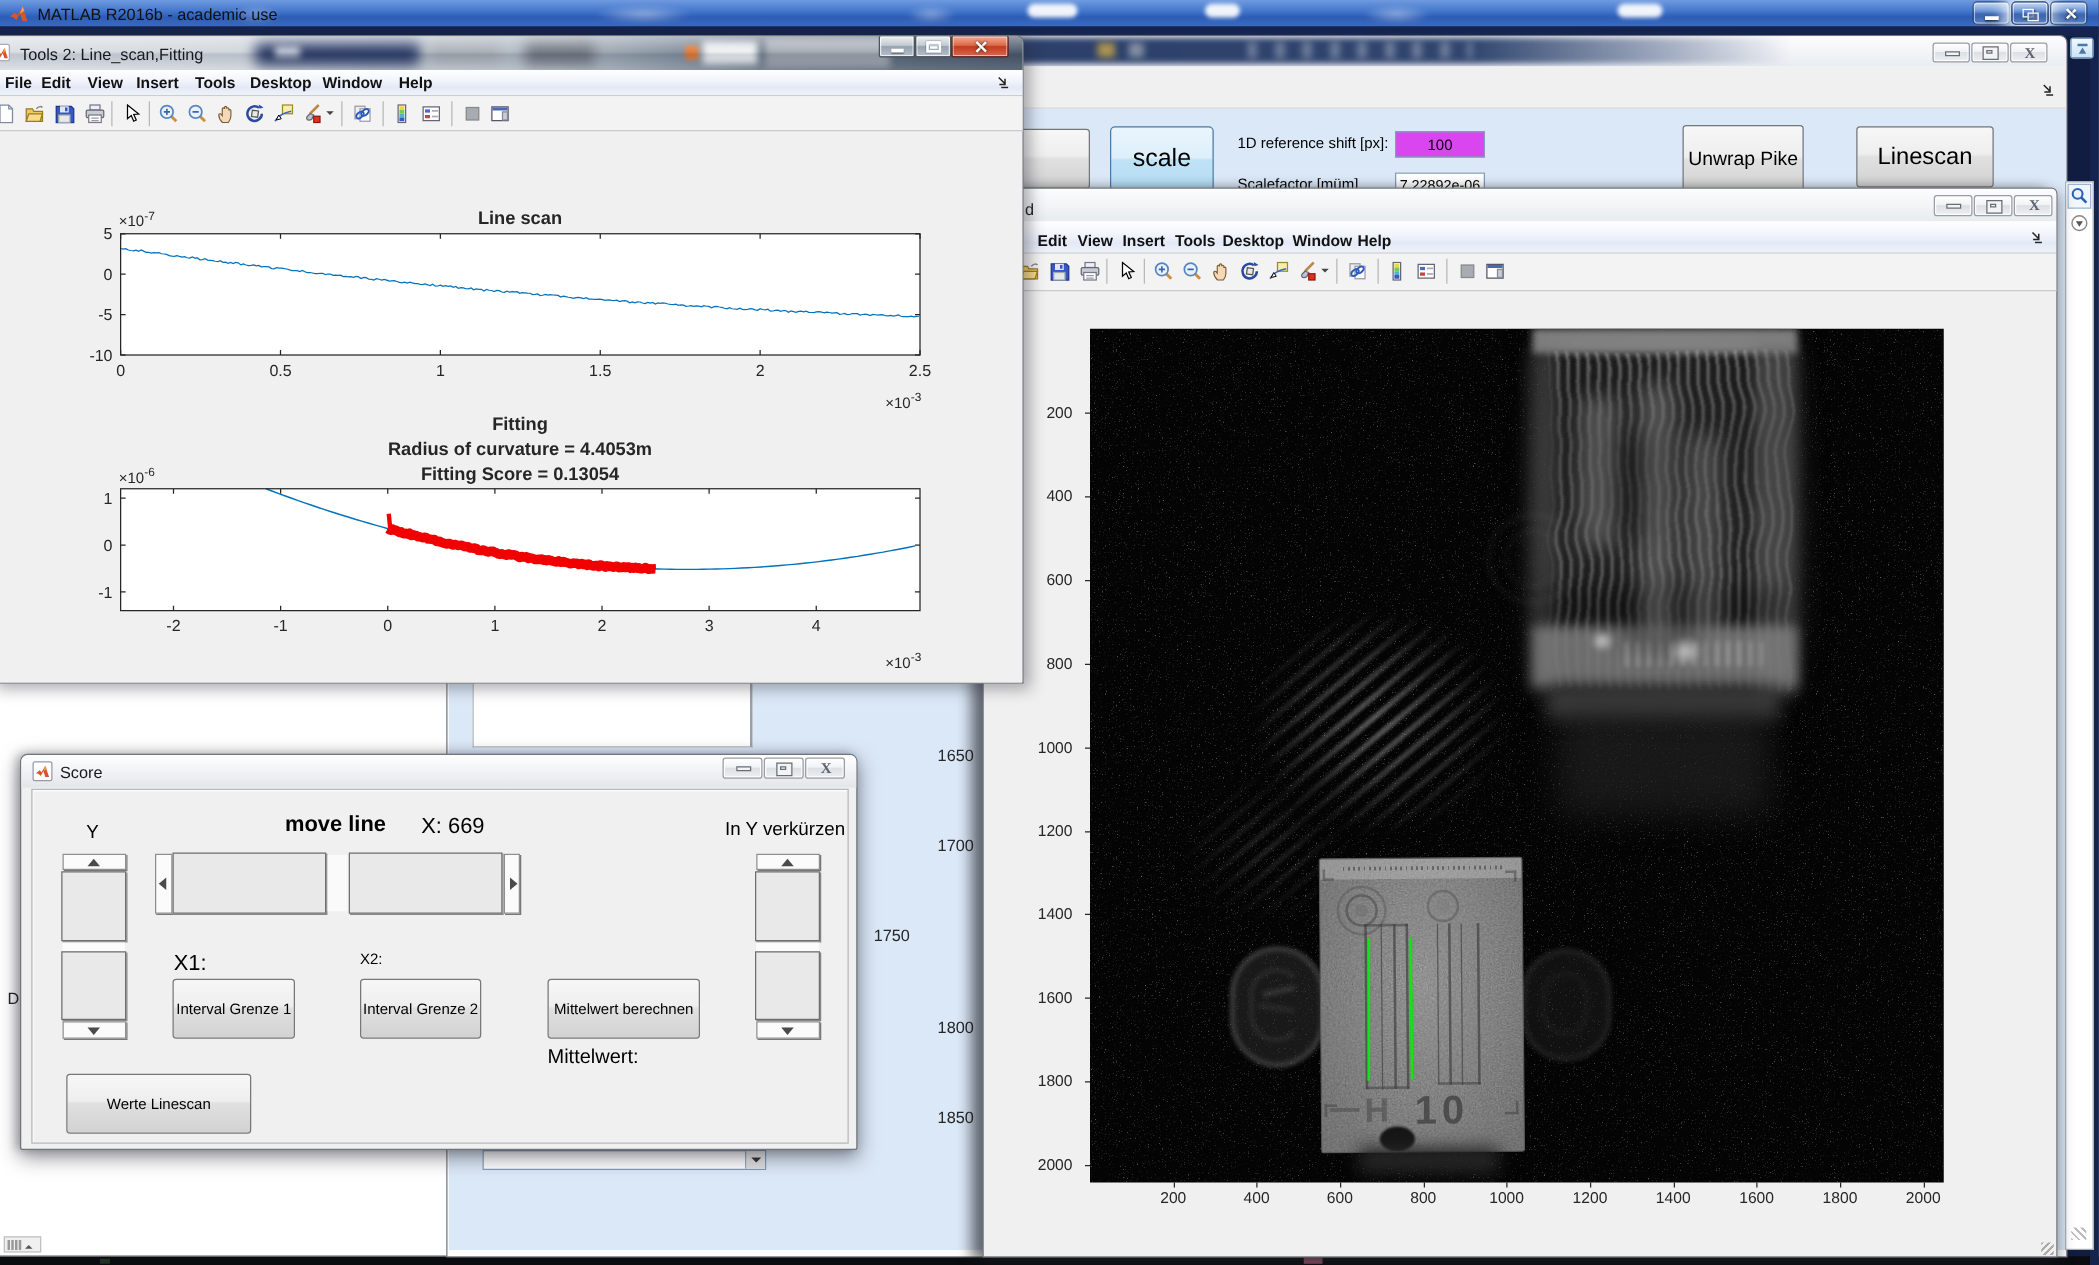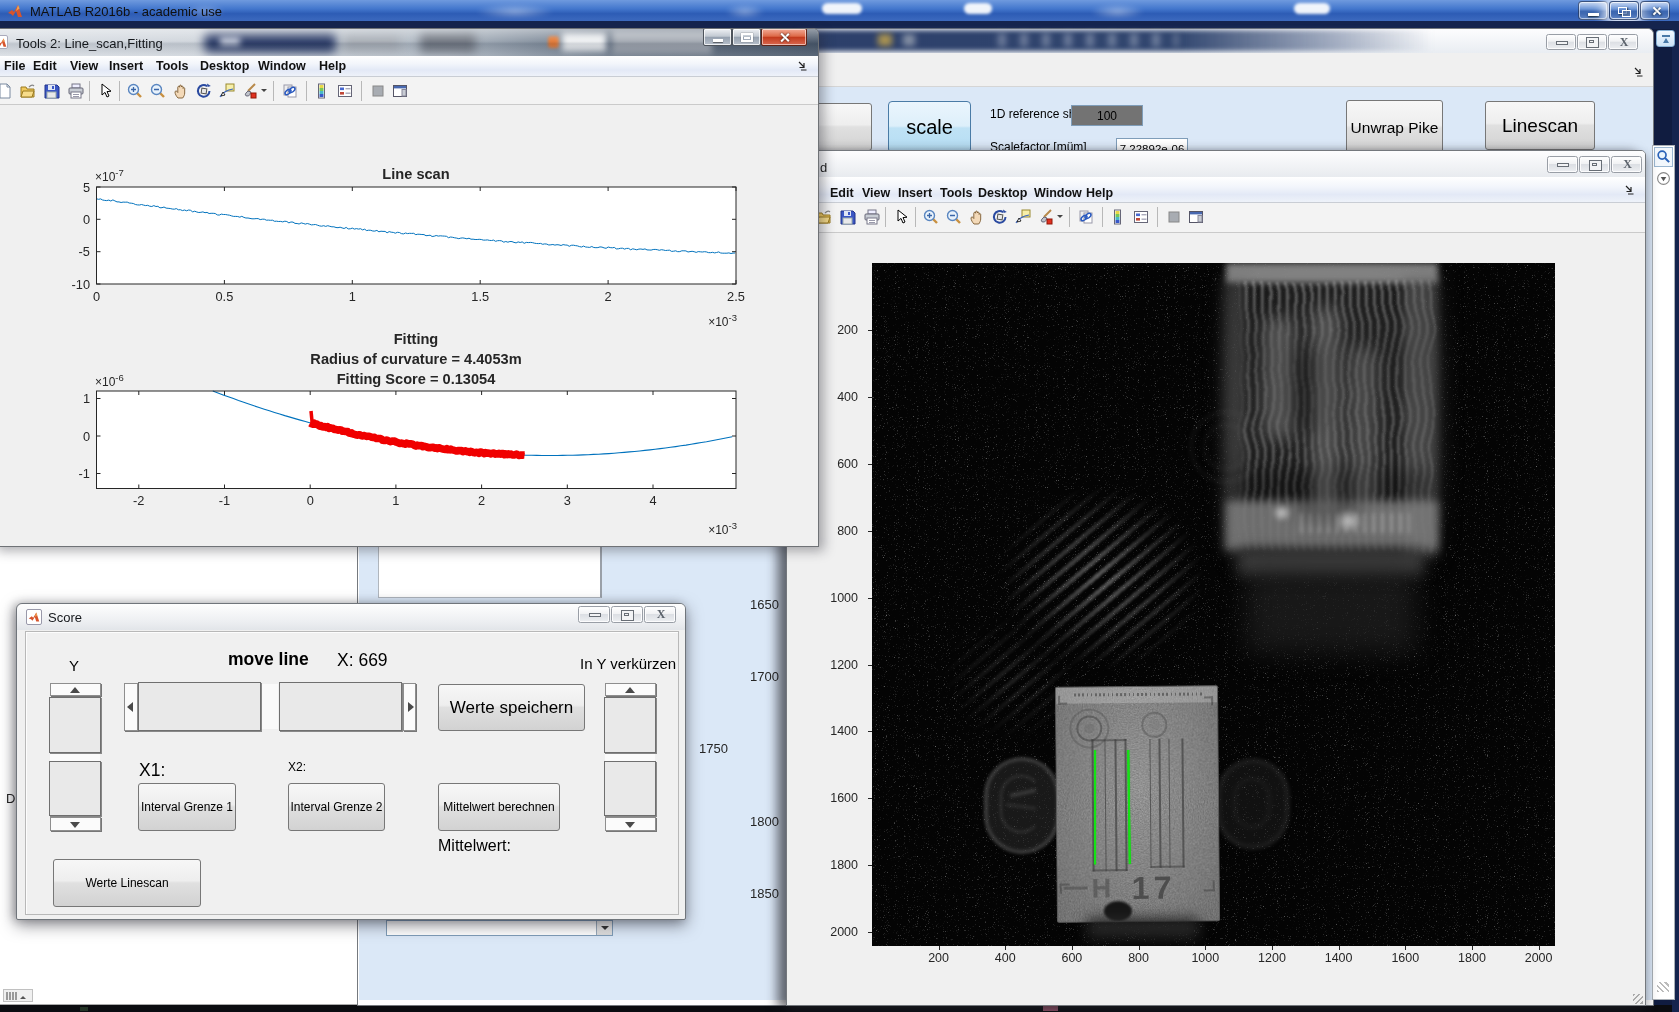--- a/index.html
+++ b/index.html
@@ -173,21 +173,21 @@
       <div style="position:absolute;left:340px;top:727px;width:80px;text-align:right;font-size:13px;color:#262626">1800</div>
       <div style="position:absolute;left:340px;top:799px;width:80px;text-align:right;font-size:13px;color:#262626">1850</div>
       <div style="position:absolute;left:27px;top:833px;width:227px;height:16px;background:#fff;border:1px solid #7f9db9">
         <div style="position:absolute;right:0;top:0;width:16px;height:14px;background:linear-gradient(180deg,#f4f4f4,#dcdcdc);border-left:1px solid #9ab">
           <div style="position:absolute;left:4px;top:5px;width:0;height:0;border:4px solid transparent;border-top-color:#333"></div>
         </div>
       </div>
       <div class="btn" style="left:437px;top:16px;width:76px;height:48px"></div>
       <div class="btn" style="left:529px;top:14px;width:83px;height:52px;background:linear-gradient(180deg,#eaf5fd 0%,#ddeffa 48%,#bfe2f5 52%,#b5ddf3 100%);border:1.5px solid #4a7ba6;border-radius:4px;font-size:20px">scale</div>
       <div class="lbl" style="left:631px;top:20px;font-size:12px">1D reference shift [px]:</div>
-      <div class="abs" style="left:712px;top:18px;width:72px;height:21px;background:#737373;border:1px solid #7f9db9;font-size:12px;text-align:center;line-height:20px">100</div>
+      <div class="abs" style="left:757px;top:18px;width:72px;height:21px;background:#d946ef;border:1px solid #7f9db9;font-size:12px;text-align:center;line-height:20px">100</div>
       <div class="lbl" style="left:631px;top:53px;font-size:12px">Scalefactor [müm]</div>
       <div class="abs" style="left:757px;top:51px;width:72px;height:21px;background:#fff;border:1px solid #7f9db9;font-size:11.5px;text-align:center;line-height:20px">7.22892e-06</div>
       <div class="btn" style="left:987px;top:13px;width:97px;height:56px;font-size:15.5px">Unwrap Pike</div>
       <div class="btn" style="left:1126px;top:14px;width:110px;height:49px;font-size:19px">Linescan</div>
     </div>
     <div class="wb" style="left:1188px;top:5px;width:30px;height:16px">
       <div style="position:absolute;left:9px;top:6px;width:12px;height:4px;border:1px solid #676d75;background:#f2f3f5"></div>
     </div>
     <div class="wb" style="left:1219px;top:5px;width:30px;height:16px">
       <div style="position:absolute;left:8px;top:2px;width:13px;height:11px;border:1.5px solid #676d75;background:#f2f3f5"></div>
@@ -379,21 +379,21 @@
         <div style="position:absolute;left:68px;top:52px;width:1.5px;height:132px;background:#404040;opacity:.7"></div>
         <div style="position:absolute;left:35px;top:52px;width:35px;height:1.5px;background:#404040;opacity:.55"></div>
         <div style="position:absolute;left:35px;top:182px;width:35px;height:1.5px;background:#404040;opacity:.55"></div>
         <div style="position:absolute;left:92.5px;top:52px;width:1.5px;height:129px;background:#404040;opacity:.7"></div>
         <div style="position:absolute;left:102px;top:52px;width:1.5px;height:129px;background:#404040;opacity:.7"></div>
         <div style="position:absolute;left:111.5px;top:52px;width:1.5px;height:129px;background:#404040;opacity:.7"></div>
         <div style="position:absolute;left:125px;top:52px;width:1.5px;height:129px;background:#404040;opacity:.7"></div>
         <div style="position:absolute;left:92.5px;top:179px;width:34px;height:1.5px;background:#404040;opacity:.55"></div>
         <div style="position:absolute;left:36.5px;top:63px;width:2px;height:114px;background:#14e414;transform:rotate(0.5deg);box-shadow:0 0 1px #0c0"></div>
         <div style="position:absolute;left:71px;top:63px;width:2px;height:114px;background:#14e414;transform:rotate(-0.3deg);box-shadow:0 0 1px #0c0"></div>
-        <div style="position:absolute;left:74px;top:183px;font:bold 32px 'Liberation Sans',sans-serif;color:#424242;letter-spacing:4px;opacity:.8">17</div>
+        <div style="position:absolute;left:74px;top:183px;font:bold 32px 'Liberation Sans',sans-serif;color:#424242;letter-spacing:4px;opacity:.8">10</div>
         <div style="position:absolute;left:34px;top:186px;font:bold 27px 'Liberation Sans',sans-serif;color:#4d4d4d;opacity:.6">H</div>
         <div style="position:absolute;left:6px;top:199px;width:24px;height:3px;background:#4d4d4d;opacity:.55"></div>
         <div style="position:absolute;left:46px;top:214px;width:28px;height:20px;background:#151515;border-radius:50%;filter:blur(1px)"></div>
         <div style="position:absolute;left:2px;top:8px;width:9px;height:9px;border-left:2px solid #3a3a3a;border-bottom:2px solid #3a3a3a;opacity:.45"></div>
         <div style="position:absolute;left:148px;top:10px;width:9px;height:9px;border-right:2px solid #3a3a3a;border-top:2px solid #3a3a3a;opacity:.45"></div>
         <div style="position:absolute;left:2px;top:196px;width:10px;height:10px;border-left:2px solid #3a3a3a;border-top:2px solid #3a3a3a;opacity:.45"></div>
         <div style="position:absolute;left:146px;top:194px;width:11px;height:11px;border-right:2px solid #3a3a3a;border-bottom:2px solid #3a3a3a;opacity:.45"></div>
       </div>
       <div style="position:absolute;left:215px;top:655px;width:112px;height:20px;background:#262626;filter:blur(7px)"></div>
     </div>
@@ -658,20 +658,19 @@
     <div class="lbl" style="left:563px;top:51px;font-size:15px">In Y verkürzen</div>
     <div style="position:absolute;left:107px;top:79px;width:14px;height:48px;background:#fbfbfb;border:1px solid #8e8e8e;box-shadow:1px 1px 0 #777">
       <div style="position:absolute;left:2px;top:18px;width:0;height:0;border-top:5px solid transparent;border-bottom:5px solid transparent;border-right:6px solid #4a4a4a"></div>
     </div>
     <div style="position:absolute;left:121px;top:78px;width:123px;height:49px;background:#e9e9e9;border:1px solid #6f6f6f;box-shadow:1px 1px 0 #888"></div>
     <div style="position:absolute;left:245px;top:80px;width:16px;height:45px;background:#fafafa"></div>
     <div style="position:absolute;left:262px;top:78px;width:123px;height:49px;background:#e9e9e9;border:1px solid #6f6f6f;box-shadow:1px 1px 0 #888"></div>
     <div style="position:absolute;left:386px;top:79px;width:13px;height:48px;background:#fbfbfb;border:1px solid #8e8e8e;box-shadow:1px 1px 0 #777">
       <div style="position:absolute;left:4px;top:18px;width:0;height:0;border-top:5px solid transparent;border-bottom:5px solid transparent;border-left:6px solid #4a4a4a"></div>
     </div>
-    <div class="btn" style="left:421px;top:80px;width:147px;height:47px;font-size:17px">Werte speichern</div>
     <div class="lbl" style="left:122px;top:156px;font-size:17.5px">X1:</div>
     <div class="lbl" style="left:271px;top:156px;font-size:12px">X2:</div>
     <div class="btn" style="left:121px;top:179px;width:98px;height:48px;font-size:12px">Interval Grenze 1</div>
     <div class="btn" style="left:271px;top:179px;width:97px;height:48px;font-size:12px">Interval Grenze 2</div>
     <div class="btn" style="left:421px;top:179px;width:122px;height:48px;font-size:12px">Mittelwert berechnen</div>
     <div class="lbl" style="left:421px;top:233px;font-size:16px">Mittelwert:</div>
     <div class="btn" style="left:36px;top:255px;width:148px;height:48px;font-size:12px">Werte Linescan</div>
   </div>
 </body></html>

